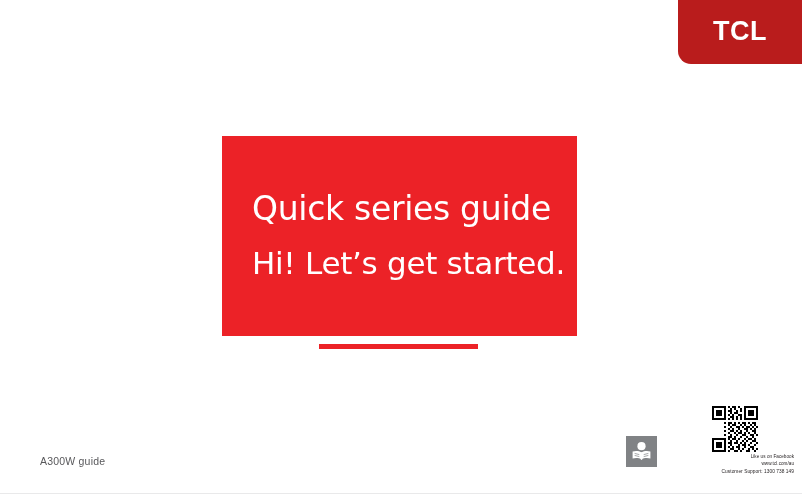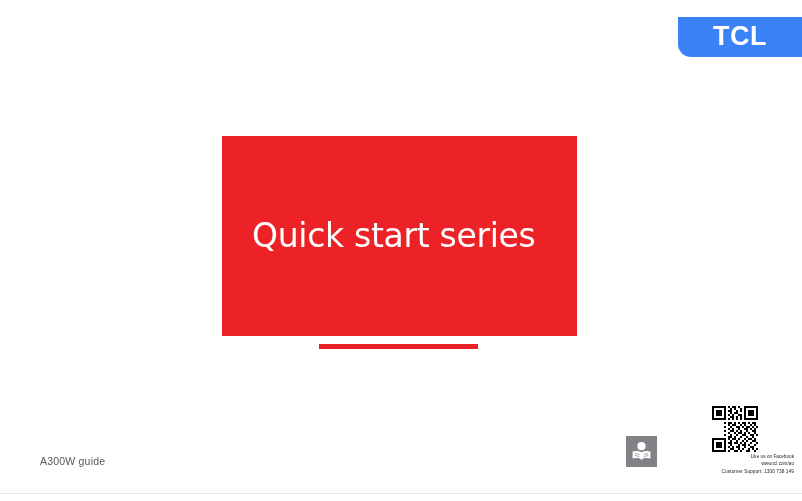--- a/index.html
+++ b/index.html
@@ -28,24 +28,24 @@
     top: 493px;
     width: 802px;
     height: 1px;
     background: #e9e9ea;
   }
 
   
   .brand-logo {
     position: absolute;
     left: 678px;
-    top: 17px;
+    top: 0px;
     width: 124px;
-    height: 40px;
-    background: #3b82f6;
+    height: 64px;
+    background: #b91c1c;
     border-bottom-left-radius: 13px;
     display: flex;
     align-items: center;
     justify-content: center;
     overflow: hidden;
   }
   .brand-logo-text {
     color: #ffffff;
     font-family: "Liberation Sans", sans-serif;
     font-weight: bold;
@@ -180,21 +180,22 @@
 
 <div id="page">
 
   <div class="brand-logo">
     <span class="brand-logo-text">TCL</span>
   </div>
 
   <div class="tv-wrap">
     <div class="tv-screen"></div>
     <div class="tv-copy">
-      <div class="tv-headline">Quick start series</div>
+      <div class="tv-headline">Quick series guide</div>
+      <div class="tv-subline">Hi! Let’s get started.</div>
     </div>
   </div>
 
   <div class="tv-stand"></div>
 
   <div class="series-label">A300W guide</div>
 
   <div class="manual-icon">
     <svg width="31" height="31" viewBox="0 0 31 31" xmlns="http://www.w3.org/2000/svg">
       <rect x="0" y="0" width="31" height="31" fill="#808285"></rect>

